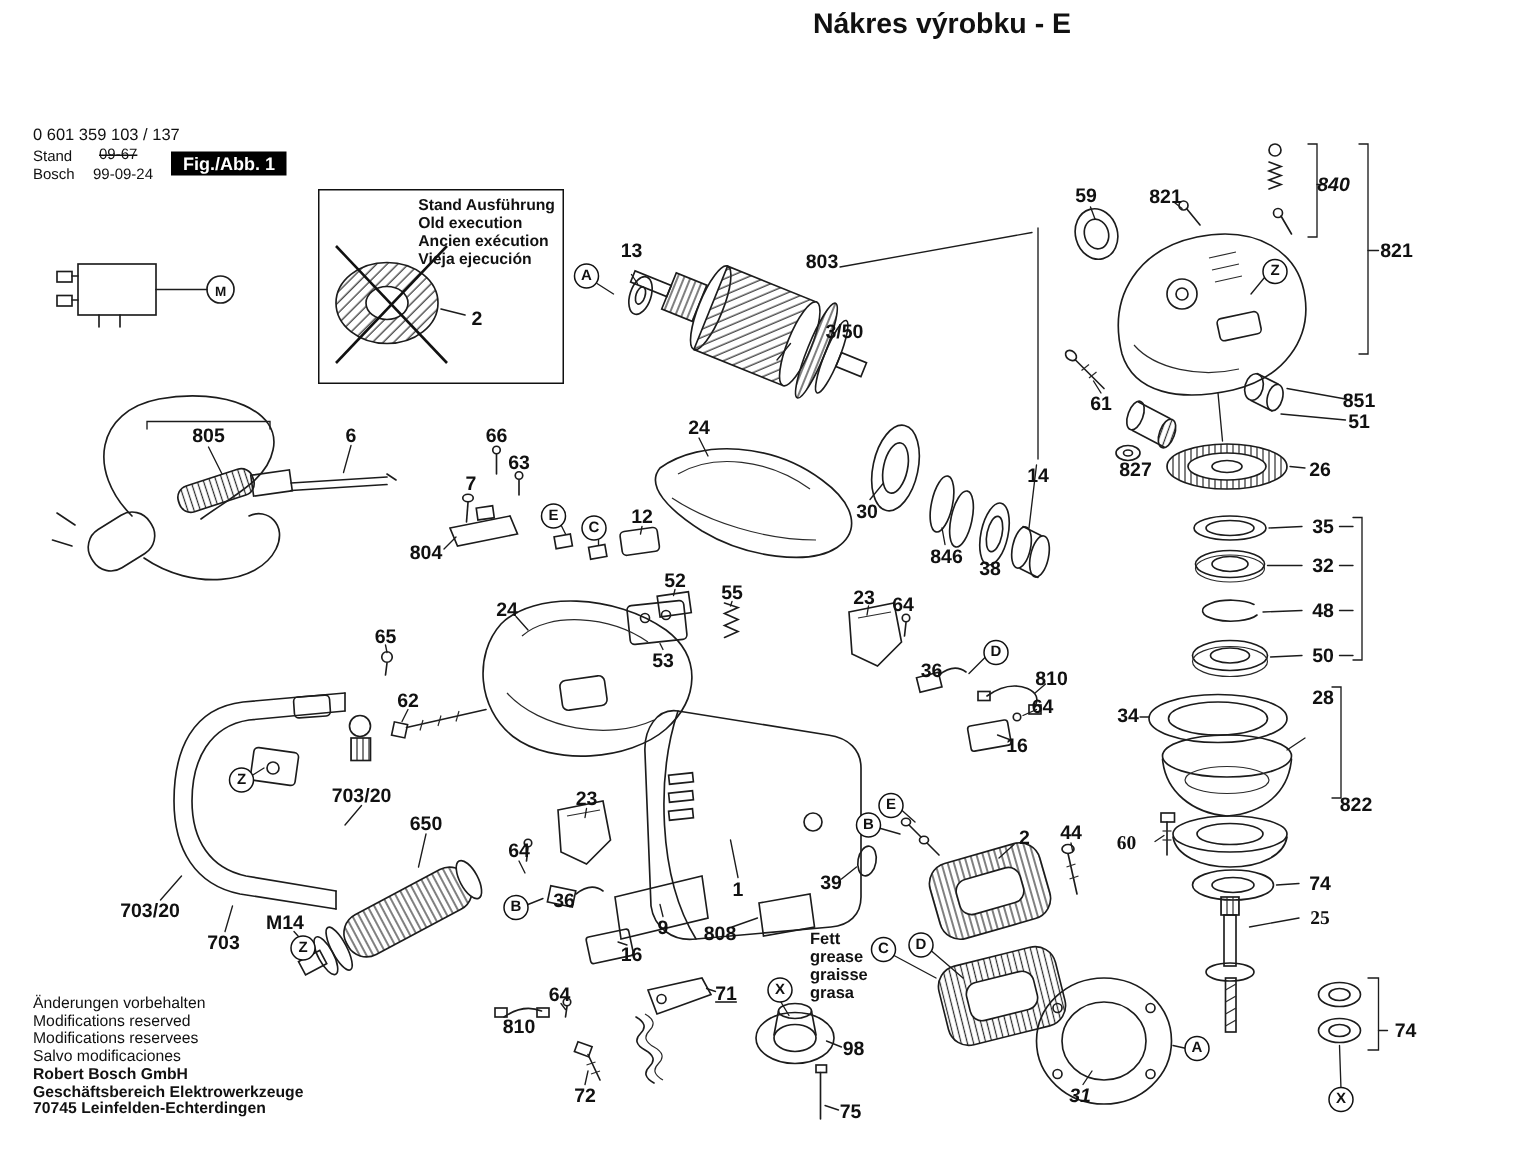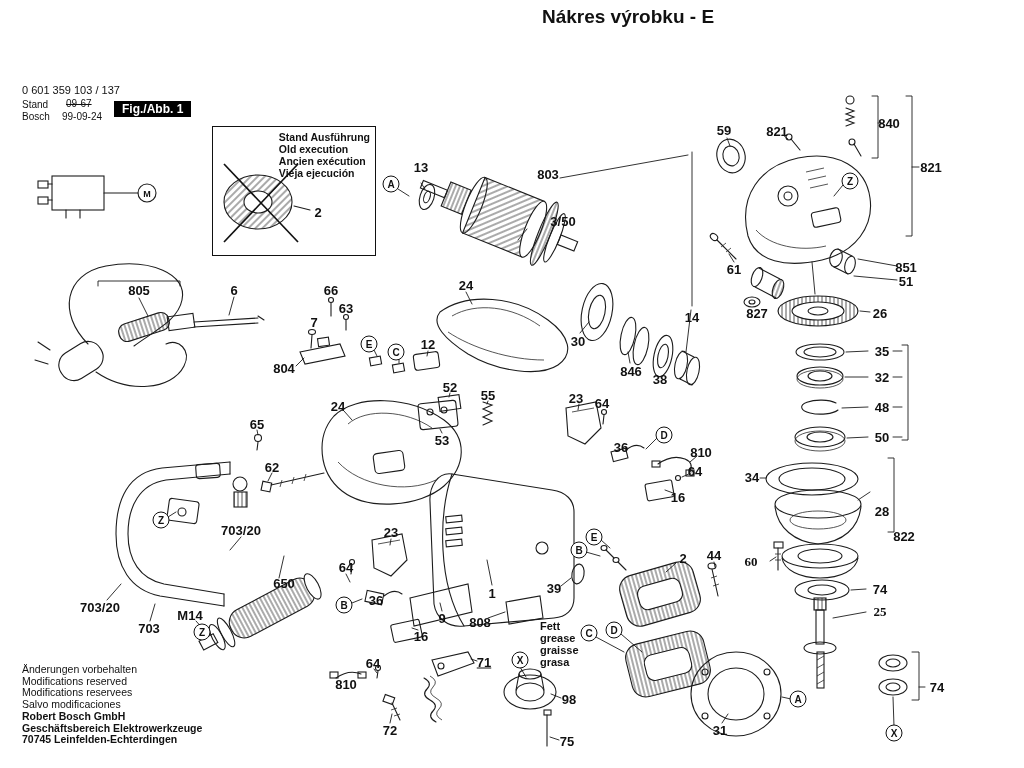--- a/index.html
+++ b/index.html
@@ -364,33 +364,33 @@
     <div>Geschäftsbereich Elektrowerkzeuge</div>
     <div>70745 Leinfelden-Echterdingen</div>
   </div>
 
 <div id="labels">
     <div class="plabel" style="left: 421px; top: 167px;">13</div>
     <div class="plabel" style="left: 548px; top: 174px;">803</div>
     <div class="plabel" style="left: 527px; top: 221px; margin-left: 36px;">3/50</div>
     <div class="plabel" style="left: 724px; top: 130px;">59</div>
     <div class="plabel" style="left: 777px; top: 131px;">821</div>
-    <div class="plabel" style="left: 889px; top: 123px;">840</div>
+    <div class="plabel" style="left: 889px; top: 123px; font-style: italic;">840</div>
     <div class="plabel" style="left: 931px; top: 167px;">821</div>
     <div class="plabel" style="left: 906px; top: 267px;">851</div>
     <div class="plabel" style="left: 906px; top: 281px;">51</div>
     <div class="plabel" style="left: 734px; top: 269px;">61</div>
     <div class="plabel" style="left: 757px; top: 313px;">827</div>
     <div class="plabel" style="left: 880px; top: 313px;">26</div>
     <div class="plabel" style="left: 882px; top: 351px;">35</div>
     <div class="plabel" style="left: 882px; top: 377px;">32</div>
     <div class="plabel" style="left: 882px; top: 407px;">48</div>
     <div class="plabel" style="left: 882px; top: 437px;">50</div>
     <div class="plabel" style="left: 752px; top: 477px;">34</div>
-    <div class="plabel" style="left: 882px; top: 511px;">28</div>
+    <div class="plabel" style="left: 882px; top: 465px;">28</div>
     <div class="plabel" style="left: 904px; top: 536px;">822</div>
     <div class="plabel" style="left: 751px; top: 562px; font-family: Liberation Serif, serif;">60</div>
     <div class="plabel" style="left: 880px; top: 589px;">74</div>
     <div class="plabel" style="left: 880px; top: 612px; font-family: Liberation Serif, serif;">25</div>
     <div class="plabel" style="left: 937px; top: 687px;">74</div>
     <div class="plabel" style="left: 578px; top: 341px;">30</div>
     <div class="plabel" style="left: 631px; top: 371px;">846</div>
     <div class="plabel" style="left: 660px; top: 379px;">38</div>
     <div class="plabel" style="left: 692px; top: 317px;">14</div>
     <div class="plabel" style="left: 466px; top: 285px;">24</div>
@@ -408,41 +408,41 @@
     <div class="plabel" style="left: 257px; top: 424px;">65</div>
     <div class="plabel" style="left: 272px; top: 467px;">62</div>
     <div class="plabel" style="left: 318px; top: 212px;">2</div>
     <div class="plabel" style="left: 576px; top: 398px;">23</div>
     <div class="plabel" style="left: 602px; top: 403px;">64</div>
     <div class="plabel" style="left: 621px; top: 447px;">36</div>
     <div class="plabel" style="left: 701px; top: 452px;">810</div>
     <div class="plabel" style="left: 695px; top: 471px;">64</div>
     <div class="plabel" style="left: 678px; top: 497px;">16</div>
     <div class="plabel" style="left: 241px; top: 530px;">703/20</div>
-    <div class="plabel" style="left: 284px; top: 549px; margin-top: 34px;">650</div>
+    <div class="plabel" style="left: 284px; top: 549px;">650</div>
     <div class="plabel" style="left: 100px; top: 607px;">703/20</div>
     <div class="plabel" style="left: 149px; top: 628px;">703</div>
     <div class="plabel" style="left: 190px; top: 615px;">M14</div>
     <div class="plabel" style="left: 391px; top: 532px;">23</div>
     <div class="plabel" style="left: 346px; top: 567px;">64</div>
     <div class="plabel" style="left: 376px; top: 600px;">36</div>
     <div class="plabel" style="left: 421px; top: 636px;">16</div>
     <div class="plabel" style="left: 373px; top: 663px;">64</div>
     <div class="plabel" style="left: 346px; top: 684px;">810</div>
     <div class="plabel" style="left: 442px; top: 618px;">9</div>
     <div class="plabel" style="left: 492px; top: 593px;">1</div>
     <div class="plabel" style="left: 480px; top: 622px;">808</div>
     <div class="plabel" style="left: 554px; top: 588px;">39</div>
     <div class="plabel" style="left: 683px; top: 558px;">2</div>
     <div class="plabel" style="left: 714px; top: 555px;">44</div>
     <div class="plabel" style="left: 484px; top: 662px; text-decoration: underline;">71</div>
     <div class="plabel" style="left: 390px; top: 730px;">72</div>
     <div class="plabel" style="left: 569px; top: 699px;">98</div>
     <div class="plabel" style="left: 567px; top: 741px;">75</div>
-    <div class="plabel" style="left: 720px; top: 730px;">31</div>
+    <div class="plabel" style="left: 720px; top: 730px; font-style: italic;">31</div>
     <div class="cmarker" style="left: 391px; top: 184px;">A</div>
     <div class="cmarker" style="left: 850px; top: 181px;">Z</div>
     <div class="cmarker" style="left: 369px; top: 344px;">E</div>
     <div class="cmarker" style="left: 396px; top: 352px;">C</div>
     <div class="cmarker" style="left: 664px; top: 435px;">D</div>
     <div class="cmarker" style="left: 161px; top: 520px;">Z</div>
     <div class="cmarker" style="left: 202px; top: 632px;">Z</div>
     <div class="cmarker" style="left: 344px; top: 605px;">B</div>
     <div class="cmarker" style="left: 579px; top: 550px;">B</div>
     <div class="cmarker" style="left: 594px; top: 537px;">E</div>

